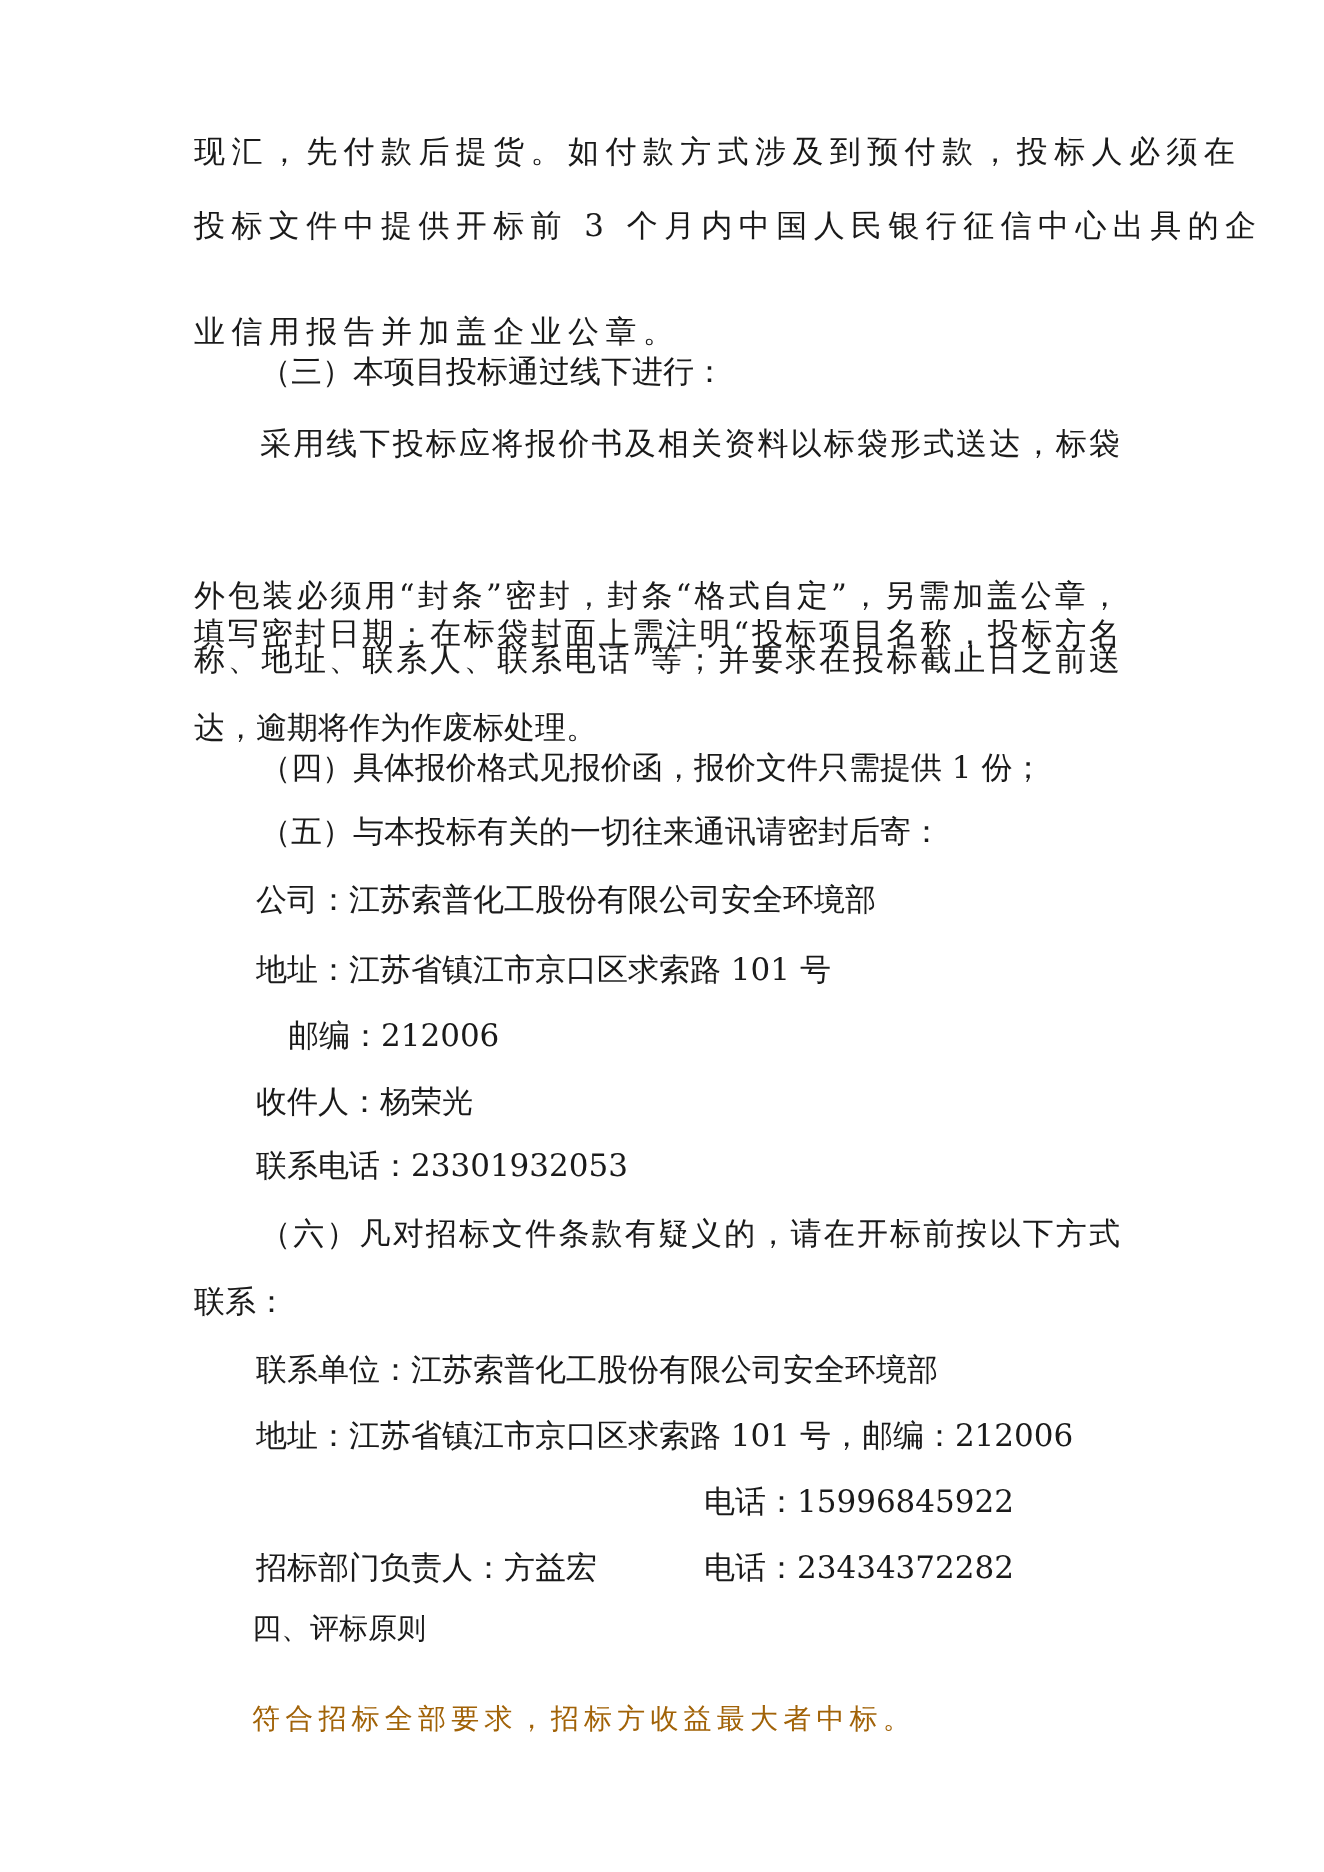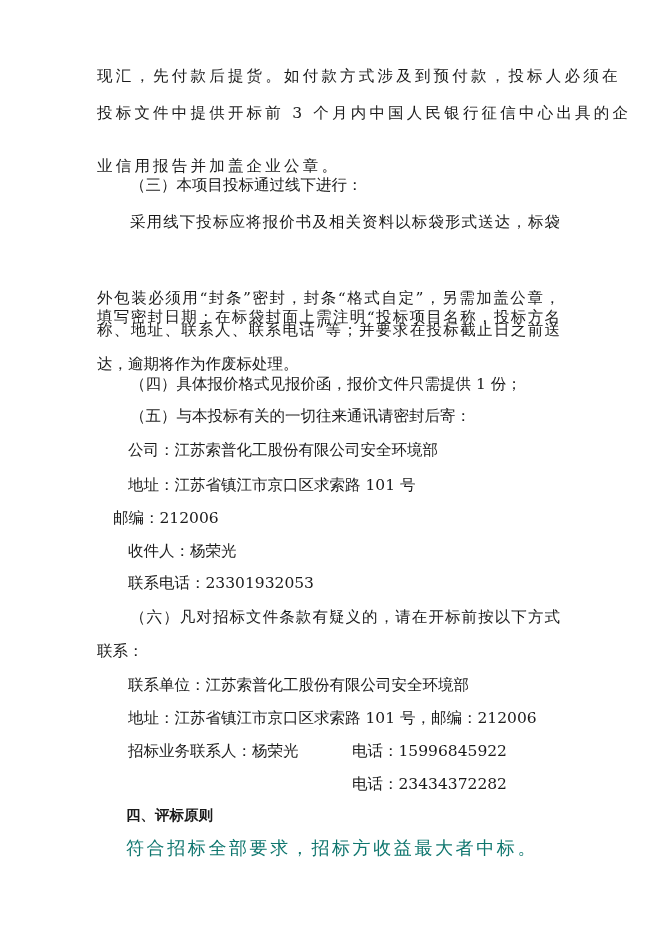--- a/index.html
+++ b/index.html
@@ -1,60 +1,60 @@
 <!DOCTYPE html>
 <html><head>
 <meta charset="utf-8">
 <style>
   html, body { margin: 0; padding: 0; background: #ffffff; }
   body { width: 662px; height: 936px; position: relative; overflow: hidden;
          font-family: "DejaVu Serif", "Liberation Serif", serif; color: #1a1a1a; }
   .line { position: absolute; white-space: nowrap; font-size: 15.5px; line-height: 20px; }
   .just { width: 463px; text-align: justify; text-align-last: justify; }
   .wide { letter-spacing: 3.2px; }
-  .heading { font-family: "DejaVu Sans", "Liberation Sans", sans-serif; font-weight: bold; font-size: 14.5px; text-align: center; }
-  .note { font-size: 18px; letter-spacing: 2.6px; color: #0f766e; }
+  .heading { font-family: "DejaVu Sans", "Liberation Sans", sans-serif; font-weight: normal; font-size: 14.5px; text-align: center; }
+  .note { font-size: 14px; letter-spacing: 2.6px; color: #a16207; margin-top: 12px; }
   .tab-col { position: absolute; left: 240px; margin-left: 14px; }
 </style>
 </head>
 <body>
 
 <div>
 
   <div class="line just wide" style="left:97px; top:66px;">现汇，先付款后提货。如付款方式涉及到预付款，投标人必须在</div>
   <div class="line just wide" style="left:97px; top:103px;">投标文件中提供开标前 3 个月内中国人民银行征信中心出具的企</div>
   <div class="line wide" style="left:97px; top:140px;margin-top:16px;">业信用报告并加盖企业公章。</div>
 
-  <div class="line" style="left:130px; top:176px;font-family:Liberation Mono, monospace;">（三）本项目投标通过线下进行：</div>
+  <div class="line" style="left:130px; top:176px;">（三）本项目投标通过线下进行：</div>
 
   <div class="line just" style="left:130px; top:212px; width:430px;">采用线下投标应将报价书及相关资料以标袋形式送达，标袋</div>
   <div class="line just" style="left:97px; top:248px;margin-top:40px;">外包装必须用“封条”密封，封条“格式自定”，另需加盖公章，</div>
   <div class="line just" style="left:97px; top:284px;margin-top:23px;">填写密封日期；在标袋封面上需注明“投标项目名称，投标方名</div>
   <div class="line just" style="left:97px; top:320px;">称、地址、联系人、联系电话”等；并要求在投标截止日之前送</div>
   <div class="line" style="left:97px; top:354px;">达，逾期将作为作废标处理。</div>
 
   <div class="line" style="left:130px; top:374px;">（四）具体报价格式见报价函，报价文件只需提供 1 份；</div>
   <div class="line" style="left:130px; top:406px;">（五）与本投标有关的一切往来通讯请密封后寄：</div>
 
   <div class="line" style="left:128px; top:440px;">公司：江苏索普化工股份有限公司安全环境部</div>
   <div class="line" style="left:128px; top:475px;">地址：江苏省镇江市京口区求索路 101 号</div>
-  <div class="line" style="left:113px; top:508px;">邮编：212006</div>
+  <div class="line" style="left:144px; top:508px;">邮编：212006</div>
   <div class="line" style="left:128px; top:541px;">收件人：杨荣光</div>
   <div class="line" style="left:128px; top:573px;">联系电话：23301932053</div>
 
   <div class="line just" style="left:130px; top:607px; width:430px;">（六）凡对招标文件条款有疑义的，请在开标前按以下方式</div>
   <div class="line" style="left:97px; top:641px;">联系：</div>
 
   <div class="line" style="left:128px; top:675px;">联系单位：江苏索普化工股份有限公司安全环境部</div>
   <div class="line" style="left:128px; top:708px;">地址：江苏省镇江市京口区求索路 101 号，邮编：212006</div>
 
   <div class="line" style="left:128px; top:741px;">
-    <span>招标业务联系人：杨荣光</span>
     <span class="tab-col" style="left:210px;">电话：15996845922</span>
   </div>
   <div class="line" style="left:128px; top:774px;">
+    <span>招标部门负责人：方益宏</span>
     <span class="tab-col" style="left:210px;">电话：23434372282</span>
   </div>
 
   <div class="line heading" style="left:126px; top:805px;">四、评标原则</div>
   <div class="line note" style="left:126px; top:838px;">符合招标全部要求，招标方收益最大者中标。</div>
 
 </div>
 
 </body></html>

